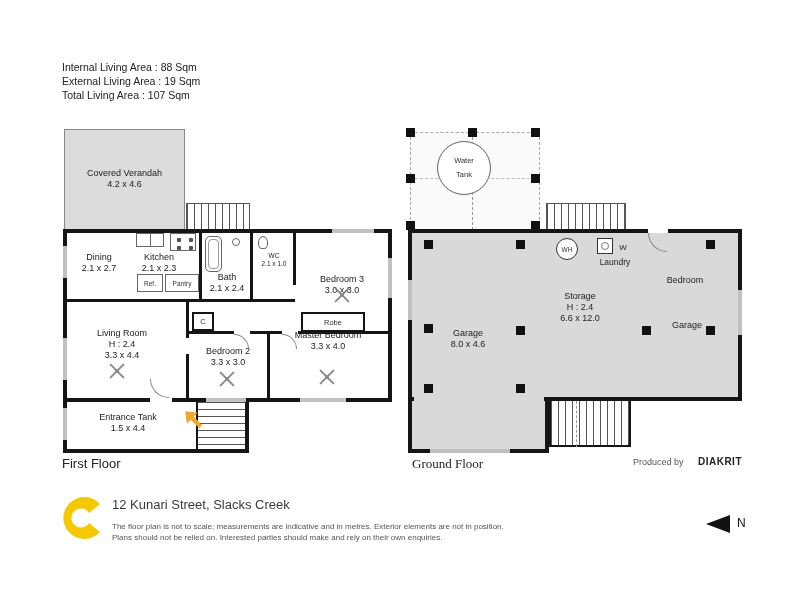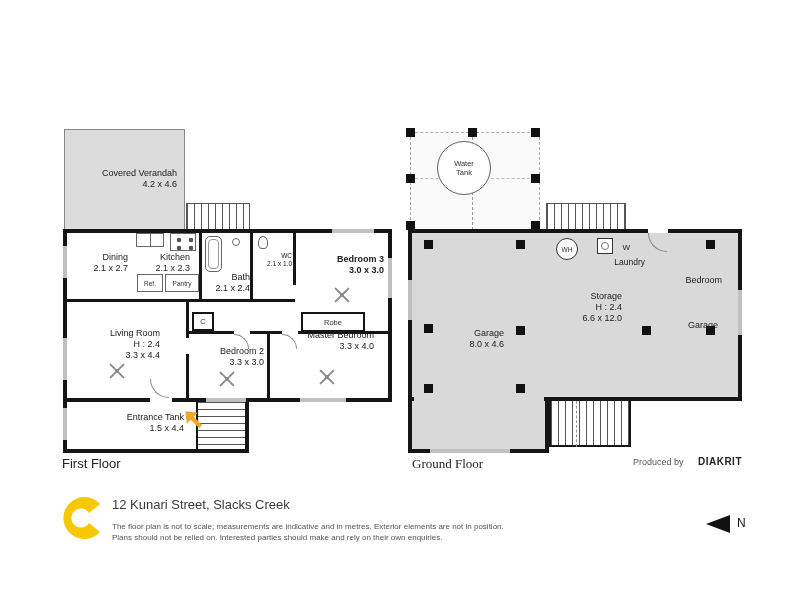--- a/index.html
+++ b/index.html
@@ -3,21 +3,21 @@
 <meta charset="utf-8">
 <style>
   html,body{margin:0;padding:0;background:#fff;}
   .canvas{position:relative;width:800px;height:600px;background:#fff;overflow:hidden;
           font-family:"Liberation Sans","DejaVu Sans",sans-serif;color:#1c1c1c;}
   .abs{position:absolute;}
   
   .area-info{position:absolute;left:62px;top:60px;font-size:10.5px;line-height:14px;color:#222;}
   .floor-label{position:absolute;font-size:13px;color:#222;}
   .lbl{position:absolute;text-align:center;font-size:9px;line-height:11px;color:#1c1c1c;}
-  .lbl span{display:block;text-align:right;}
+  .lbl span{display:block;}
   .lbl.small{font-size:6.5px;line-height:8px;}
   
   .outline{position:absolute;box-sizing:border-box;border:4px solid #151515;}
   .wall{position:absolute;background:#151515;}
   .win{position:absolute;background:#c0c0c0;}
   .gap{position:absolute;background:#fff;}
   .col{position:absolute;width:9px;height:9px;background:#111;}
   .hatchv{background-color:#fff;background-image:repeating-linear-gradient(90deg,#555 0,#555 1px,transparent 1px,transparent 7px);}
   .hatchh{background-color:#fff;background-image:repeating-linear-gradient(180deg,#555 0,#555 1px,transparent 1px,transparent 7px);}
   .dash{position:absolute;box-sizing:border-box;border:1px dashed #aaa;}
@@ -45,27 +45,32 @@
   
   .address{position:absolute;left:112px;top:497px;font-size:13px;color:#3a3a3a;}
   .disc{position:absolute;left:112px;font-size:8px;color:#555;}
   .credits{position:absolute;right:58px;top:456px;font-size:9px;color:#555;white-space:nowrap;}
   .credits .brand{font-size:10px;font-weight:bold;color:#222;letter-spacing:0.5px;padding-left:12px;}
   .north-tri{position:absolute;left:706px;top:515px;width:0;height:0;
     border-top:9px solid transparent;border-bottom:9px solid transparent;border-right:24px solid #111;}
   .north-n{position:absolute;left:737px;top:516px;font-size:12px;color:#111;}
   .watertank{position:absolute;left:437px;top:141px;width:52px;height:52px;border:1px solid #666;border-radius:50%;
     background:#fff;display:flex;align-items:center;justify-content:center;}
-  .watertank span{display:block;width:34px;text-align:center;font-size:7.5px;line-height:9px;color:#333;}
+  .watertank span{display:block;width:34px;text-align:center;font-size:7.5px;line-height:14px;color:#333;}
 </style>
 </head>
 <body>
 
 <div class="canvas">
 
+  <div class="area-info">
+    <div>Internal Living Area : 88 Sqm</div>
+    <div>External Living Area : 19 Sqm</div>
+    <div>Total Living Area : 107 Sqm</div>
+  </div>
 
   <div>
 
     <div class="abs" style="left:64px;top:129px;width:121px;height:103px;background:#dcdcdc;border:1px solid #888;box-sizing:border-box;"></div>
     <div class="lbl" style="left:72px;top:168px;width:105px;">
       <span>Covered Verandah</span>
       <span>4.2 x 4.6</span>
     </div>
 
     <div class="abs hatchv" style="left:186px;top:203px;width:64px;height:28px;border:1px solid #555;box-sizing:border-box;"></div>
@@ -126,21 +131,21 @@
       <span>2.1 x 2.3</span>
     </div>
     <div class="lbl" style="left:204px;top:272px;width:46px;">
       <span>Bath</span>
       <span>2.1 x 2.4</span>
     </div>
     <div class="lbl small" style="left:256px;top:252px;width:36px;">
       <span>WC</span>
       <span>2.1 x 1.0</span>
     </div>
-    <div class="lbl" style="left:300px;top:254px;width:84px;font-weight:bold;">
+    <div class="lbl" style="left:300px;top:274px;width:84px;">
       <span>Bedroom 3</span>
       <span>3.0 x 3.0</span>
     </div>
     <div class="lbl" style="left:84px;top:328px;width:76px;">
       <span>Living Room</span>
       <span>H : 2.4</span>
       <span>3.3 x 4.4</span>
     </div>
     <div class="lbl" style="left:192px;top:346px;width:72px;">
       <span>Bedroom 2</span>

